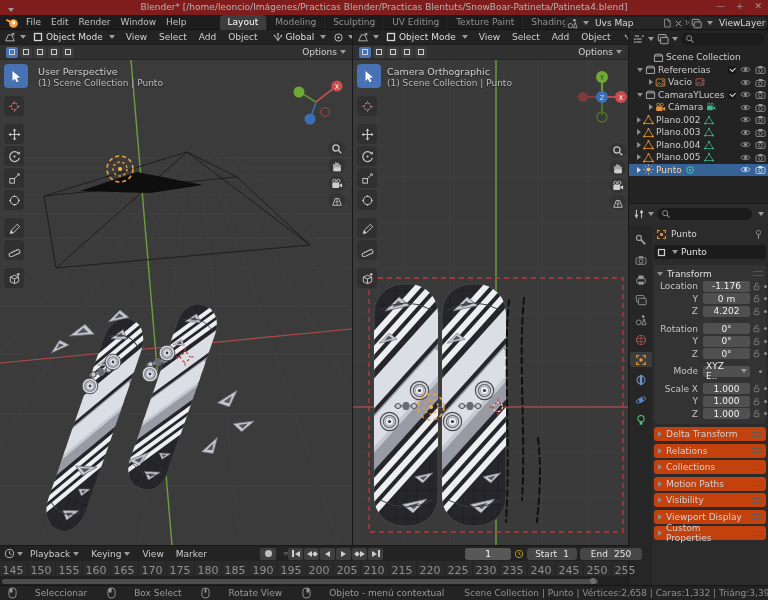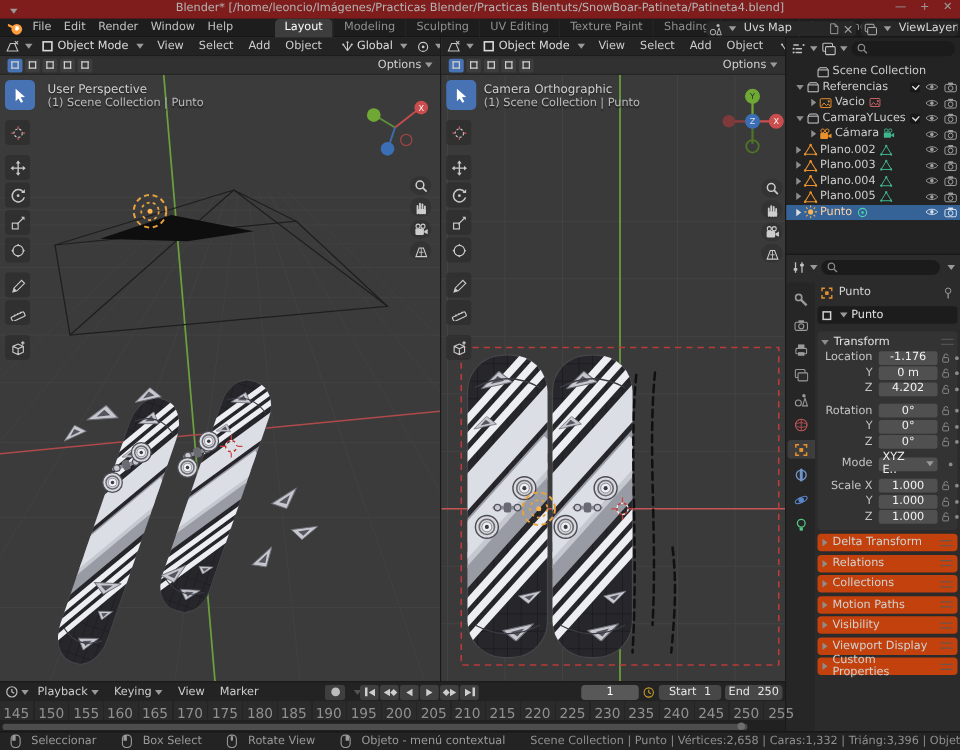--- a/index.html
+++ b/index.html
@@ -89,21 +89,21 @@
   .tbtns{position:absolute;left:288px;top:1.5px;display:flex;gap:1px}
   .tbtn{width:15px;height:12px;background:#3f3f3f;border-radius:2px;display:flex;align-items:center;justify-content:center;gap:1px}
   .tl-l{width:0;height:0;border-top:3px solid transparent;border-bottom:3px solid transparent;border-right:5px solid #cecece}
   .tl-r{width:0;height:0;border-top:3px solid transparent;border-bottom:3px solid transparent;border-left:5px solid #cecece}
   .tl-b{width:2px;height:7px;background:#cecece}
   .tl-d{width:4px;height:4px;background:#cecece;transform:rotate(45deg)}
   .recbtn{position:absolute;left:260px;top:1.5px;width:16px;height:12px;background:#3f3f3f;border-radius:2px;display:flex;align-items:center;justify-content:center}
   .recdot{width:7px;height:7px;border-radius:50%;background:#bdbdbd}
   
   #statusbar{left:0;top:585px;width:768px;height:15px;background:#232323;border-top:1px solid #161616;display:flex;align-items:center;padding:0 8px;gap:6px;color:#9a9a9a}
-  #statusbar .hint{display:flex;align-items:center;gap:8px;margin-right:14px;white-space:nowrap}
+  #statusbar .hint{display:flex;align-items:center;gap:18px;margin-right:14px;white-space:nowrap}
   #statusbar .stats{margin-left:auto;color:#8f8f8f;white-space:nowrap}
 </style>
 </head>
 <body>
 
 <svg width="0" height="0" style="position:absolute" aria-hidden="true">
 <defs>
 <symbol id="i-mag" viewBox="0 0 14 14">
         <circle cx="5.8" cy="5.8" r="3.6" fill="none" stroke="currentColor" stroke-width="1.4"></circle>
         <line x1="8.6" y1="8.6" x2="12" y2="12" stroke="currentColor" stroke-width="1.6"></line>
@@ -1339,21 +1339,21 @@
     <span class="framefield">1</span>
     <span class="ic abs" style="left:514px;top:3px;color:#c9a227">
         <svg width="10" height="10">
           <use href="#i-clock"></use>
         </svg>
       </span>
     <span class="sefield" style="left:527px;width:50px">
         <span>Start</span>
         <span>1</span>
       </span>
-    <span class="sefield" style="left:580px;width:46px">
+    <span class="sefield" style="left:580px;width:62px">
         <span>End</span>
         <span>250</span>
       </span>
   </div>
   <div class="ticks">
     <span class="tick" style="left:13px">145</span>
     <span class="tick" style="left:41px">150</span>
     <span class="tick" style="left:69px">155</span>
     <span class="tick" style="left:96px">160</span>
     <span class="tick" style="left:124px">165</span>

